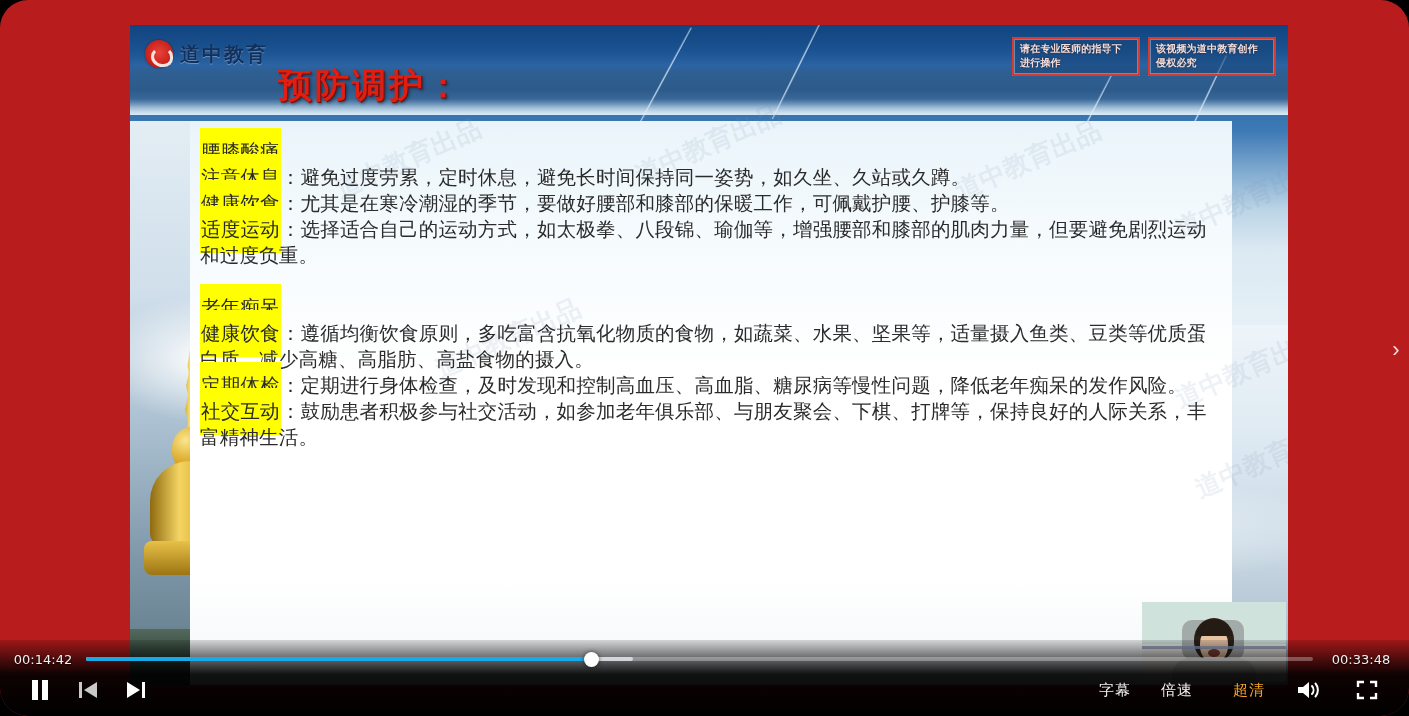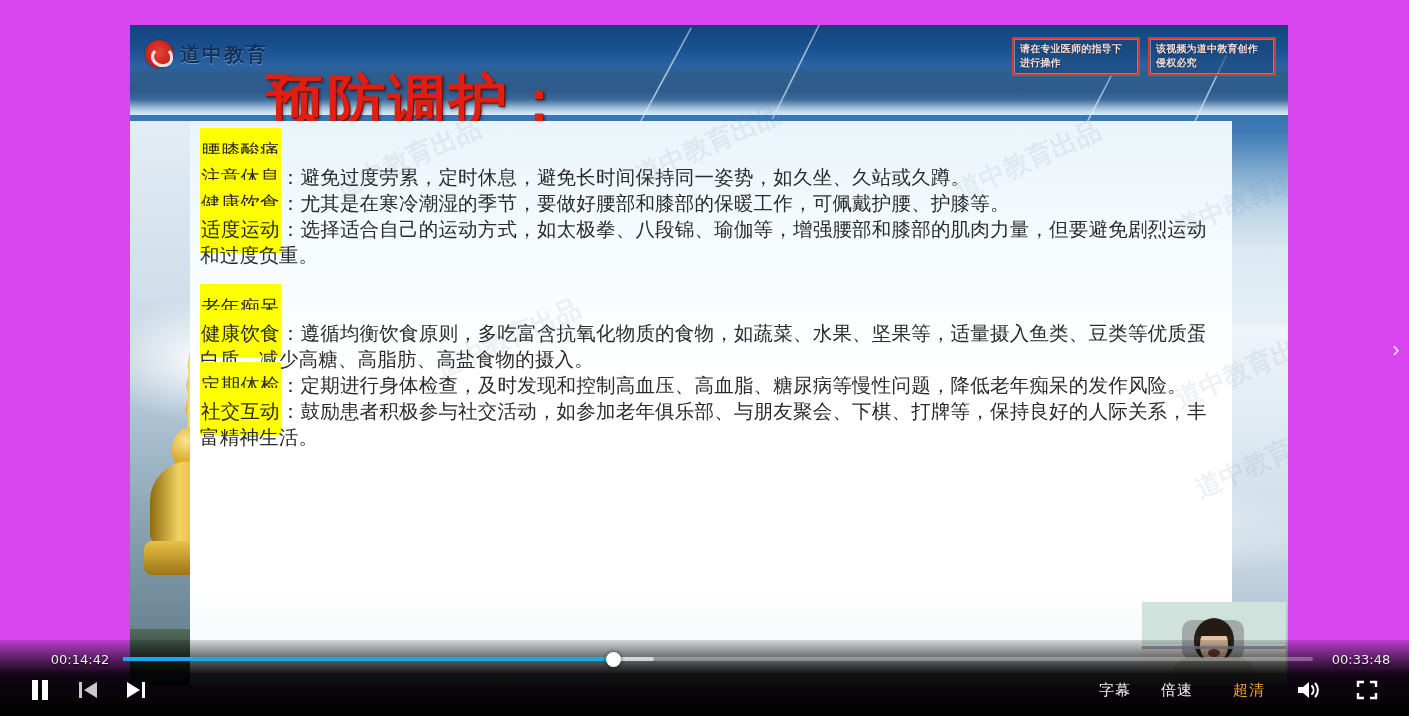--- a/index.html
+++ b/index.html
@@ -1,21 +1,21 @@
 <!DOCTYPE html>
 <html><head>
 <meta charset="utf-8">
 <style>
   * { box-sizing: border-box; margin: 0; padding: 0; }
   html, body {
     width: 1409px; height: 716px;
     background: #000; overflow: hidden;
     font-family: "Liberation Sans", "DejaVu Sans", sans-serif;
   }
-  #app { position: relative; width: 1409px; height: 716px; background: #d946ef; overflow: hidden; }
+  #app { position: relative; width: 1409px; height: 716px; background: #b91c1c; overflow: hidden; border-radius: 28px; }
 
   
   .slide {
     position: absolute; left: 130px; top: 25px;
     width: 1158px; height: 660px;
     overflow: hidden;
     background: linear-gradient(to bottom,
         #1d4f86 0%, #2e6aa6 9%, #3d79b4 16%,
         #7ea9cf 22%, #bcd4e6 28%, #dbe9f2 34%,
         #eaf3f8 50%, #f3f8fb 72%, #e8eef2 86%, #cfd8dd 100%);
@@ -61,22 +61,22 @@
   }
   .logo-mark::before {
     content:''; position:absolute; left:6px; top:7px; width:16px; height:14px;
     border: 3px solid #f6e3df; border-radius: 50% 50% 45% 55%; border-top-color: transparent;
   }
   .logo-text { color:#12305c; font-size: 20px; font-weight: 700; letter-spacing: 2px;
     text-shadow: 0 1px 1px rgba(255,255,255,.35); }
 
   
   .slide-title {
-    position: absolute; left: 136px; top: 38px;
-    font-size: 58px; font-weight: 700; color: #e01f12; letter-spacing: 3px;
+    position: absolute; left: 148px; top: 38px;
+    font-size: 34px; font-weight: 700; color: #e01f12; letter-spacing: 3px;
     text-shadow: 1px 1px 0 #7a0d06, 2px 2px 3px rgba(0,0,0,.45);
     font-family: "DejaVu Serif", "Liberation Serif", serif;
   }
 
   
   .notices { position: absolute; right: 12px; top: 12px; display: flex; gap: 8px; }
   .notice {
     border: 2px solid #d53b30; background: rgba(24,70,120,.55);
     padding: 3px 6px 4px; width: 128px; min-height: 36px;
     box-shadow: inset 0 0 0 1px rgba(200,215,235,.45);
@@ -194,21 +194,21 @@
   .pip .head { position:absolute; left: 52px; top: 16px; width: 40px; height: 44px; border-radius: 50% 50% 46% 46%; background:#2b2119; }
   .pip .face { position:absolute; left: 58px; top: 26px; width: 28px; height: 34px; border-radius: 46%; background:#e7c3a4; }
   .pip .hairfr { position:absolute; left: 54px; top: 18px; width: 36px; height: 16px; border-radius: 18px 18px 0 0; background:#241b14; }
   .pip .torso { position:absolute; left: 30px; top: 56px; width: 84px; height: 30px; border-radius: 18px 18px 0 0; background:#cfcfcb; }
   .pip .mouth { position:absolute; left: 66px; top: 47px; width: 12px; height: 8px; border-radius: 50%; background:#7d3f35; }
   .pip .streakline { position:absolute; left:-10px; top: 44px; width: 180px; height: 3px; background: rgba(140,155,190,.8); }
 
   
   .player { position:absolute; left:0; bottom:0; width:100%; height:76px; z-index: 8;
     background: linear-gradient(to bottom, rgba(0,0,0,.15), rgba(0,0,0,.92) 45%, #000 100%); }
-  .time-row { position:absolute; left:0; right:0; top: 8px; height: 22px; display:flex; align-items:center;padding-left:37px; }
+  .time-row { position:absolute; left:0; right:0; top: 8px; height: 22px; display:flex; align-items:center; }
   .time-label { color:#f0f0f0; font-size: 13px; font-family:"DejaVu Sans","Liberation Sans",sans-serif;
     width: 86px; text-align:center; text-shadow: 0 1px 2px #000; }
   .time-label.right { margin-left:auto; width: 96px; text-align: center; }
   .progress { position:relative; flex: 1; height: 4px; border-radius: 2px; background: rgba(255,255,255,.30); cursor:pointer; }
   .buffered { position:absolute; left:0; top:0; height:100%; width:44.6%; background: rgba(235,240,245,.72); border-radius:2px; }
   .played { position:absolute; left:0; top:0; height:100%; width:41.2%; background:#18a9e8; border-radius:2px; }
   .handle { position:absolute; top:50%; left:41.2%; width:15px; height:15px; margin-top:-7.5px; margin-left:-7.5px;
     background:#fff; border-radius:50%; box-shadow: 0 0 4px rgba(0,0,0,.6); cursor:pointer; }
 
   .ctrl-row { position:absolute; left:0; right:0; bottom: 6px; height: 40px; display:flex; align-items:center; }

